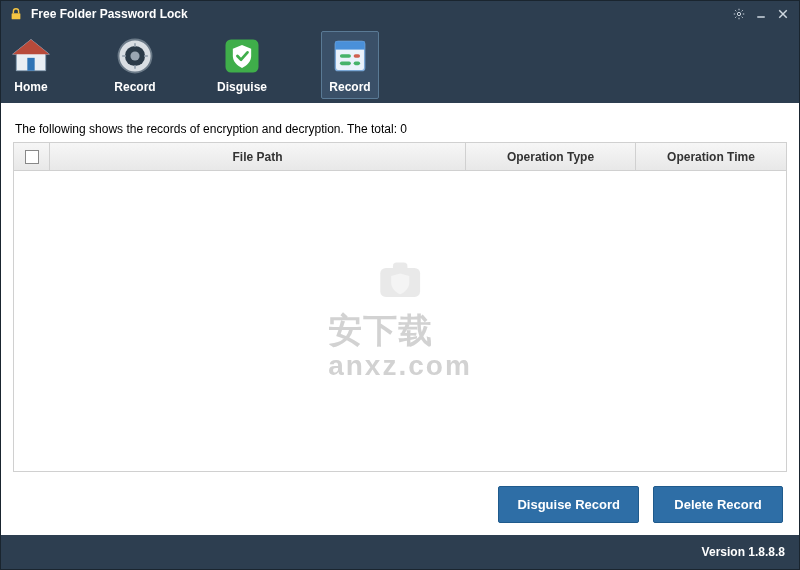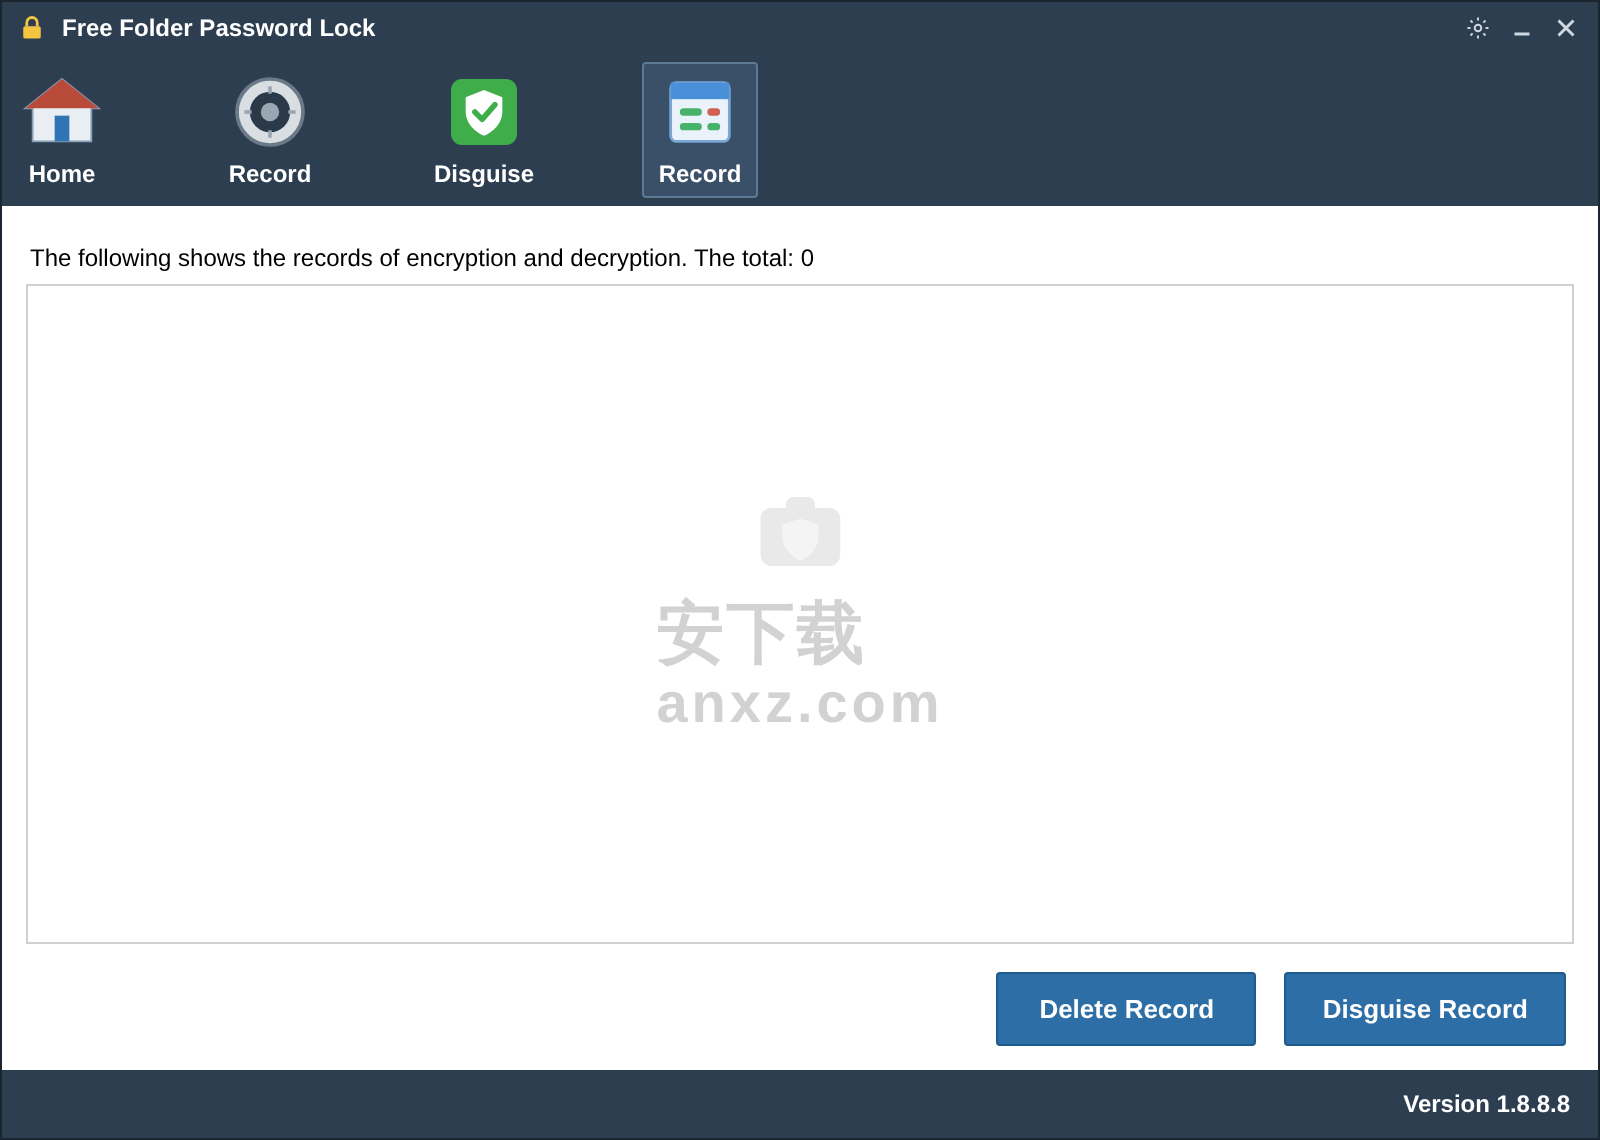--- a/index.html
+++ b/index.html
@@ -140,36 +140,44 @@
       <span class="tool-label">Record</span>
     </div>
   </div>
 
   <div class="main">
     <div class="desc">
       <span>The following shows the records of encryption and decryption. The total: </span><span>0</span>
     </div>
 
     <div class="table-wrap">
+      <div class="thead">
+        <div class="th chk">
+          <div class="chk-box"></div>
+        </div>
+        <div class="th path">File Path</div>
+        <div class="th op">Operation Type</div>
+        <div class="th time">Operation Time</div>
+      </div>
       <div class="tbody">
         <div class="watermark">
           <svg viewBox="0 0 64 64" width="58" height="58">
             <rect x="10" y="24" width="44" height="32" rx="6" fill="#d8d8d8"></rect>
             <rect x="24" y="18" width="16" height="10" rx="4" fill="#d8d8d8"></rect>
             <path d="M32 30 L42 33 V40 C42 46 37 51 32 53 C27 51 22 46 22 40 V33 Z" fill="#ececec"></path>
           </svg>
           <div><span class="wm-big">安下载</span></div>
           <div class="wm-small">anxz.com</div>
         </div>
       </div>
     </div>
 
     <div class="actions">
+      <div class="btn">Disguise Record</div>
       <div class="btn">Delete Record</div>
-      <div class="btn">Disguise Record</div>
     </div>
   </div>
 
   <div class="statusbar">
     <span class="version">
       <span>Version </span><span>1.8.8.8</span>
     </span>
   </div>
 </div>
 

